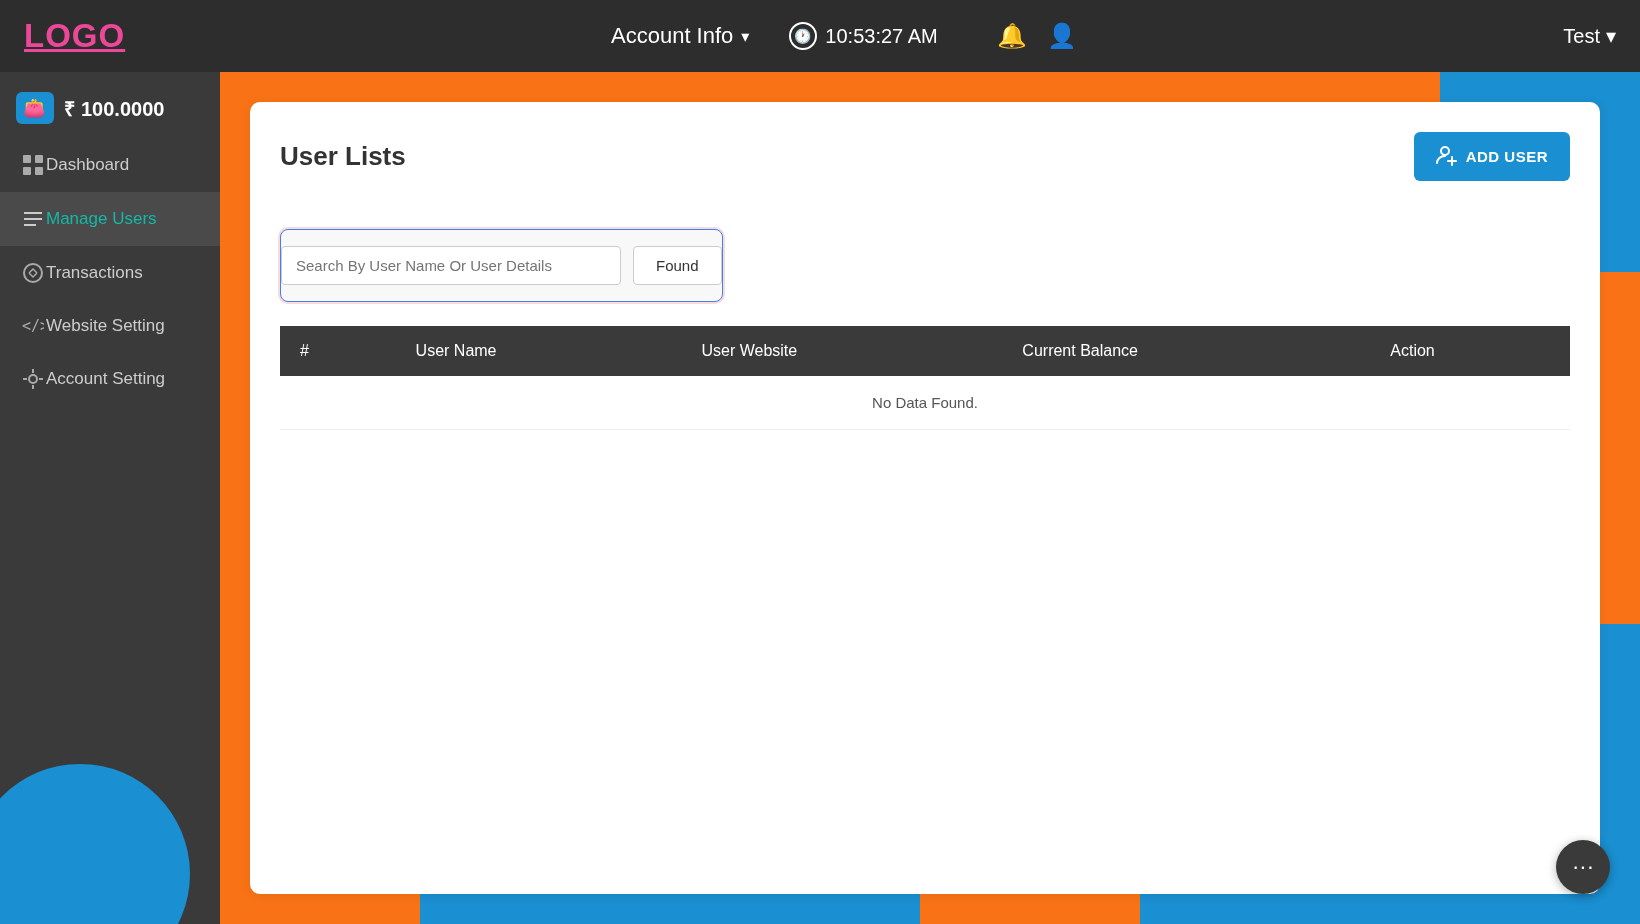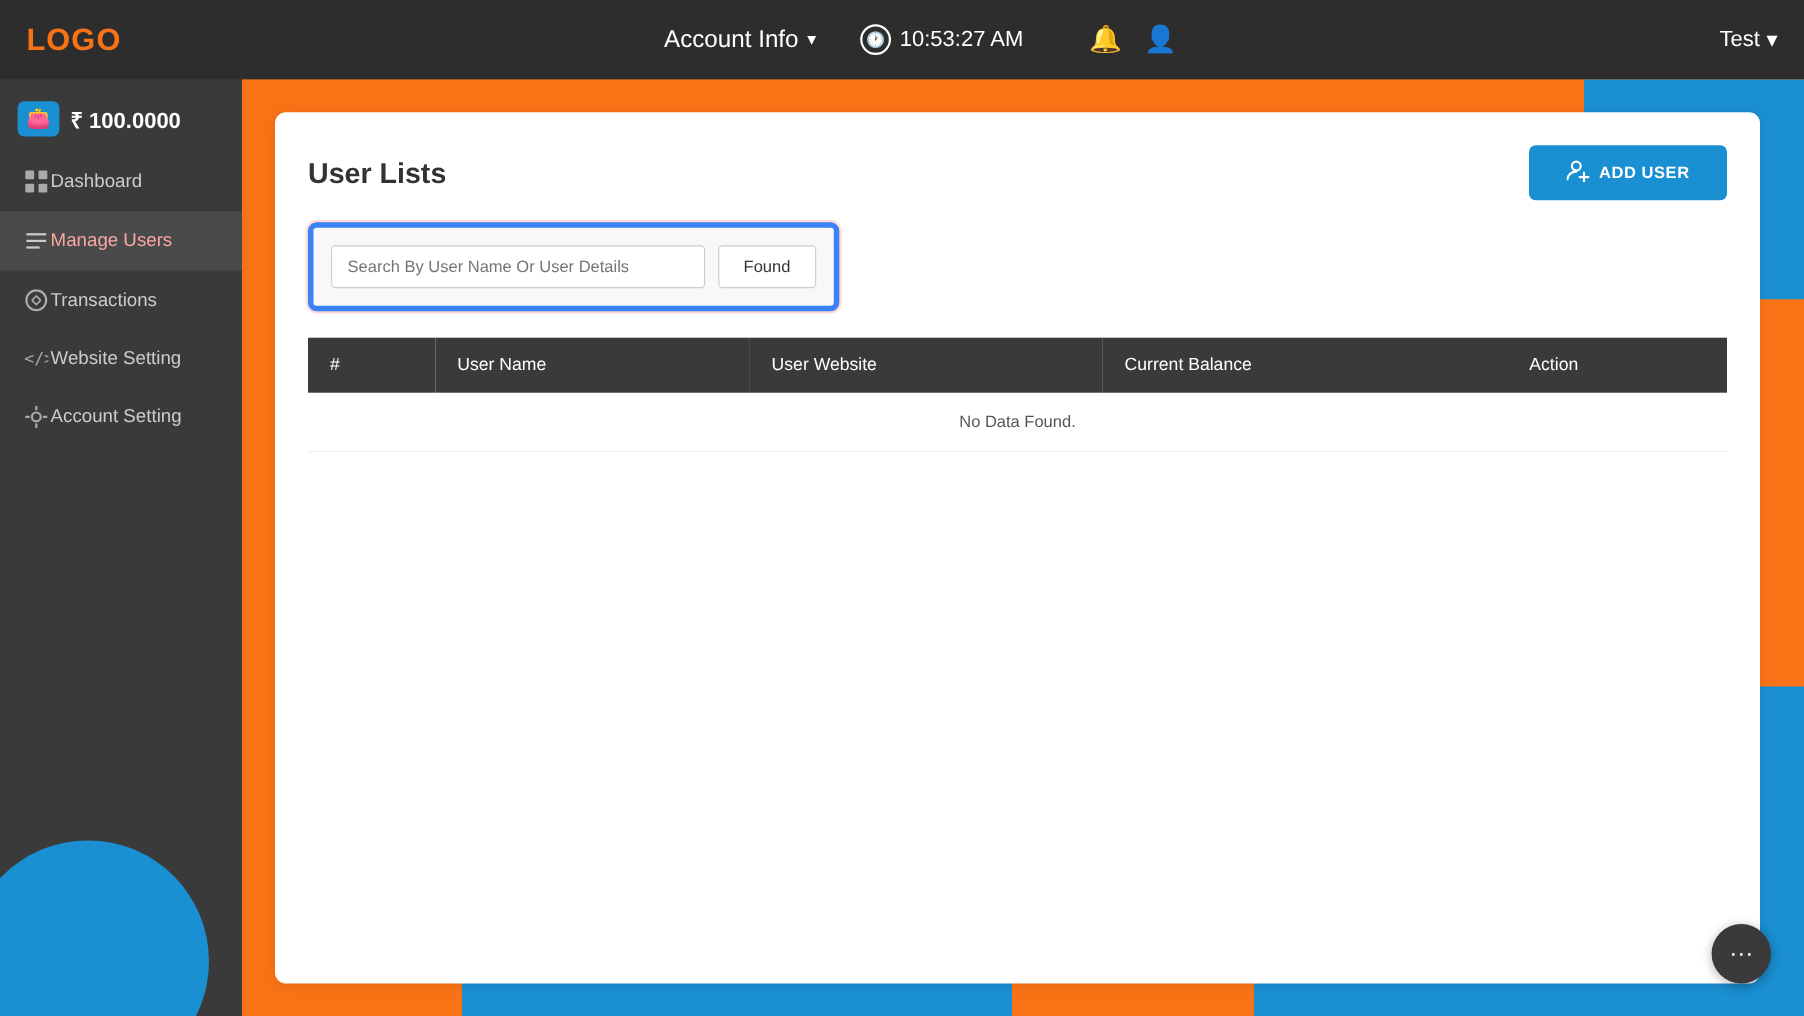--- a/index.html
+++ b/index.html
@@ -9,25 +9,26 @@
     .header {
       background: #2d2d2d;
       height: 72px;
       display: flex;
       align-items: center;
       padding: 0 24px;
       position: relative;
       z-index: 10;
     }
     .header-logo {
-      color: #f97316;
-      font-size: 28px;
+      color: #ec4899;
+      font-size: 33px;
       font-weight: 900;
       letter-spacing: 1px;
       flex: 0 0 auto;
+      text-decoration: underline;
     }
     .header-center {
       flex: 1;
       display: flex;
       align-items: center;
       justify-content: center;
       gap: 40px;
     }
     .account-info-btn {
       color: white;
@@ -138,21 +139,21 @@
       display: flex;
       align-items: center;
       padding: 16px 20px;
       color: #ccc;
       font-size: 17px;
       cursor: pointer;
       transition: background 0.2s;
     }
     .sidebar-item.active {
       background: #4a4a4a;
-      color: #fca5a5;
+      color: #14b8a6;
     }
     .sidebar-item-icon {
       font-size: 20px;
       width: 26px;
       display: flex;
       align-items: center;
       justify-content: center;
     }
     .sidebar-bottom-decor {
       position: absolute;
@@ -229,42 +230,43 @@
     }
     .page-title {
       font-size: 26px;
       font-weight: 700;
       color: #333;
     }
     .add-user-btn {
       background: #1a8fd1;
       color: white;
       border: none;
-      padding: 12px 34px;
+      padding: 12px 22px;
       font-size: 15px;
       font-weight: 600;
       border-radius: 6px;
       cursor: pointer;
       display: flex;
       align-items: center;
       gap: 8px;
       letter-spacing: 0.5px;
     }
 
     
     .search-highlight-box {
-      border: 5px solid #3b82f6;
+      border: 1px solid #3b82f6;
       border-radius: 8px;
-      padding: 16px 16px;
+      padding: 16px 0;
       background: #f8f8f8;
       display: inline-flex;
       align-items: center;
       gap: 12px;
       margin-bottom: 24px;
       box-shadow: 0 0 0 2px rgba(255,0,0,0.15);
+      margin-top: 28px;
     }
     .search-input {
       border: 1px solid #ccc;
       border-radius: 4px;
       padding: 10px 14px;
       font-size: 15px;
       width: 340px;
       color: #999;
       outline: none;
     }

